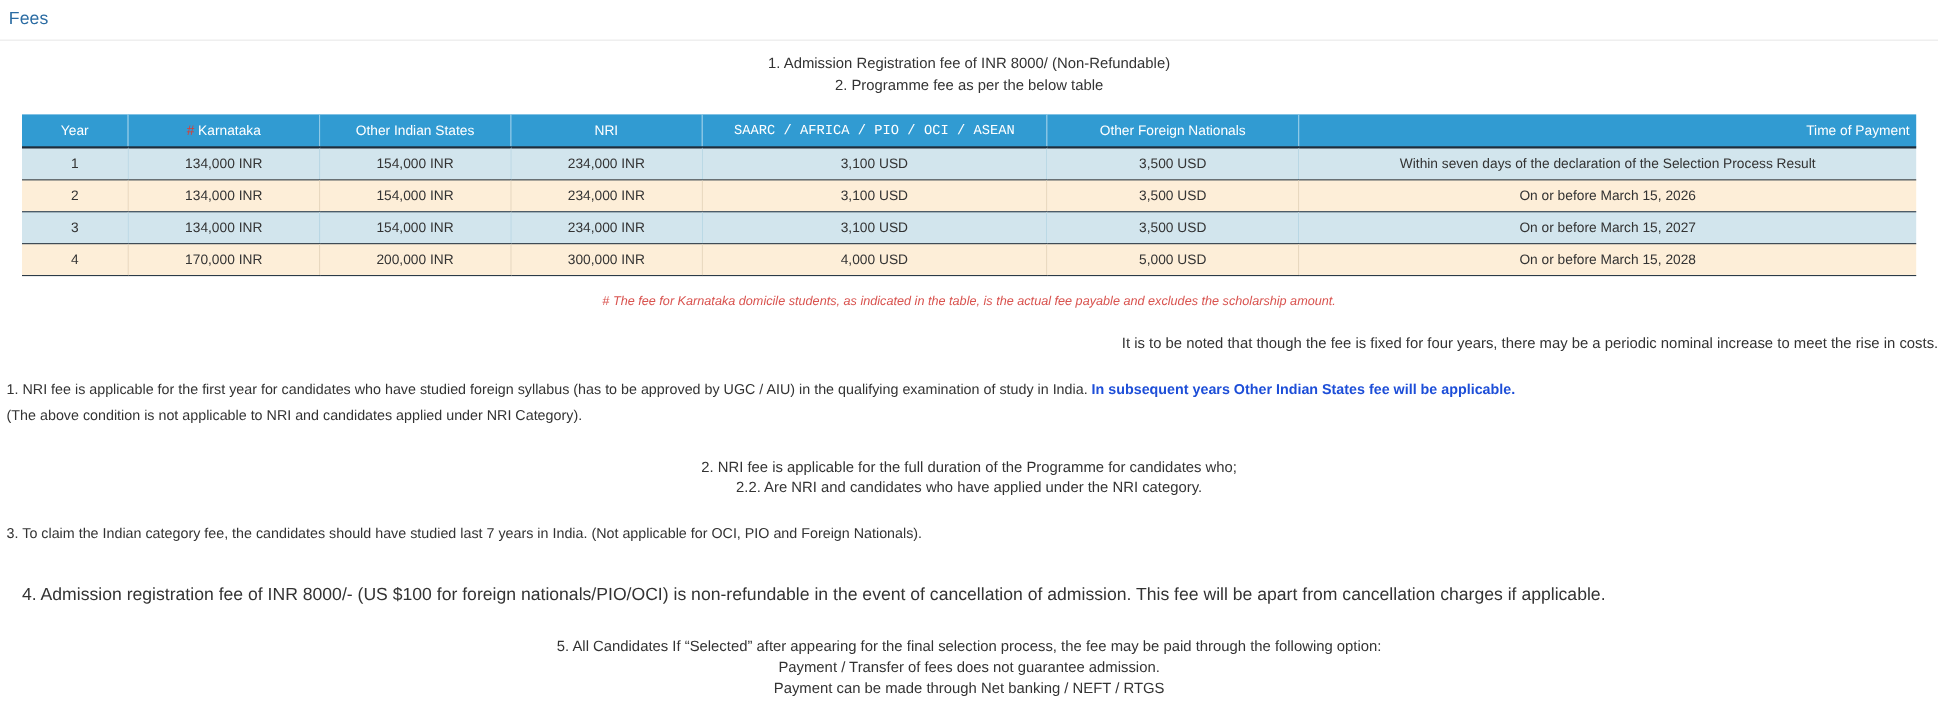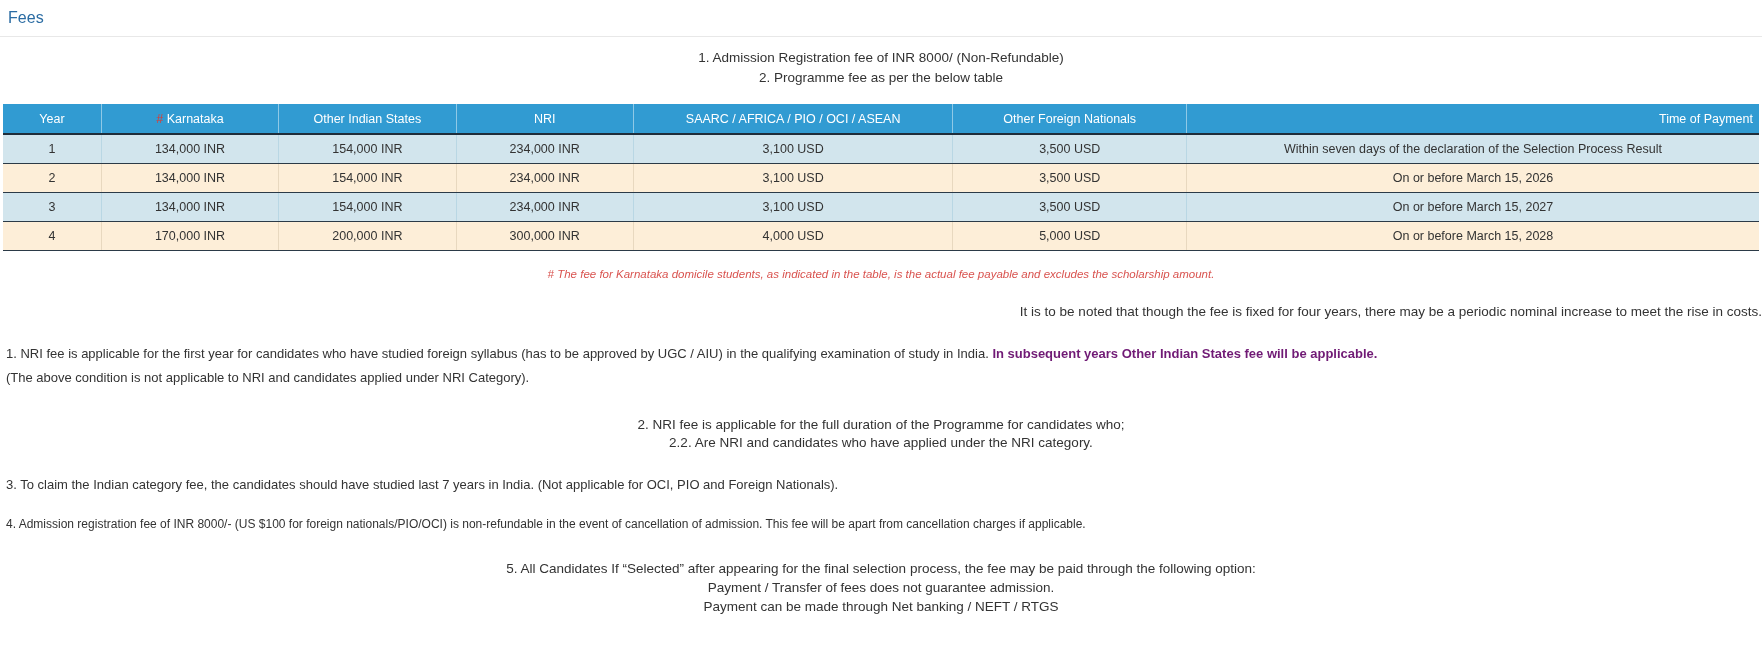--- a/index.html
+++ b/index.html
@@ -34,21 +34,21 @@
     text-align: center;
   }
   .intro-line {
     font-size: 13.5px;
     color: #333333;
     line-height: 20px;
   }
 
   .table-wrap {
     margin-top: 16px;
-    padding: 0 3px;
+    padding: 0 20px;
     box-sizing: border-box;
   }
   table.fees {
     width: 100%;
     border-collapse: collapse;
     table-layout: fixed;
   }
   table.fees thead th {
     background: #319bd2;
     color: #ffffff;
@@ -74,21 +74,21 @@
   }
   table.fees tbody td:last-child { border-right: none; }
   table.fees tbody tr.odd td { background: #d2e5ed; }
   table.fees tbody tr.even td { background: #fdeed8; border-right-color: #e8d8bf; }
   .hash-mark { color: #e03a2f; }
 
   .col-year    { width: 5.6%; }
   .col-kar     { width: 10.1%; }
   .col-ois     { width: 10.1%; }
   .col-nri     { width: 10.1%; }
-  .col-saarc   { width: 18.2%; }
+  .col-saarc   { width: 18.2%; font-family: Liberation Mono, monospace; }
   .col-ofn     { width: 13.3%; }
   .col-time    { width: 32.6%; }
 
   .footnote {
     margin-top: 17px;
     text-align: center;
     color: #d9534f;
     font-style: italic;
     font-size: 11.5px;
   }
@@ -101,21 +101,21 @@
   }
 
   .block-left {
     margin-top: 24px;
     padding-left: 6px;
     font-size: 13px;
     color: #333333;
     line-height: 22px;
   }
   .block-left .red-bold {
-    color: #701a75;
+    color: #1d4ed8;
     font-weight: bold;
   }
   .sub-left {
     padding-left: 6px;
     font-size: 13px;
     color: #333333;
     line-height: 22px;
     margin-top: 2px;
   }
 
@@ -129,23 +129,23 @@
   .block-center .lvl2 { display: block; }
   .block-center .lvl3 { display: block; }
 
   .para-left {
     margin-top: 25px;
     padding-left: 6px;
     font-size: 13px;
     color: #333333;
   }
   .para-left2 {
-    margin-top: 25px;
-    padding-left: 6px;
-    font-size: 12px;
+    margin-top: 40px;
+    padding-left: 20px;
+    font-size: 16px;
     color: #333333;
   }
 
   .payment-block {
     margin-top: 28px;
     text-align: center;
     font-size: 13.5px;
     color: #333333;
     line-height: 19px;
   }

